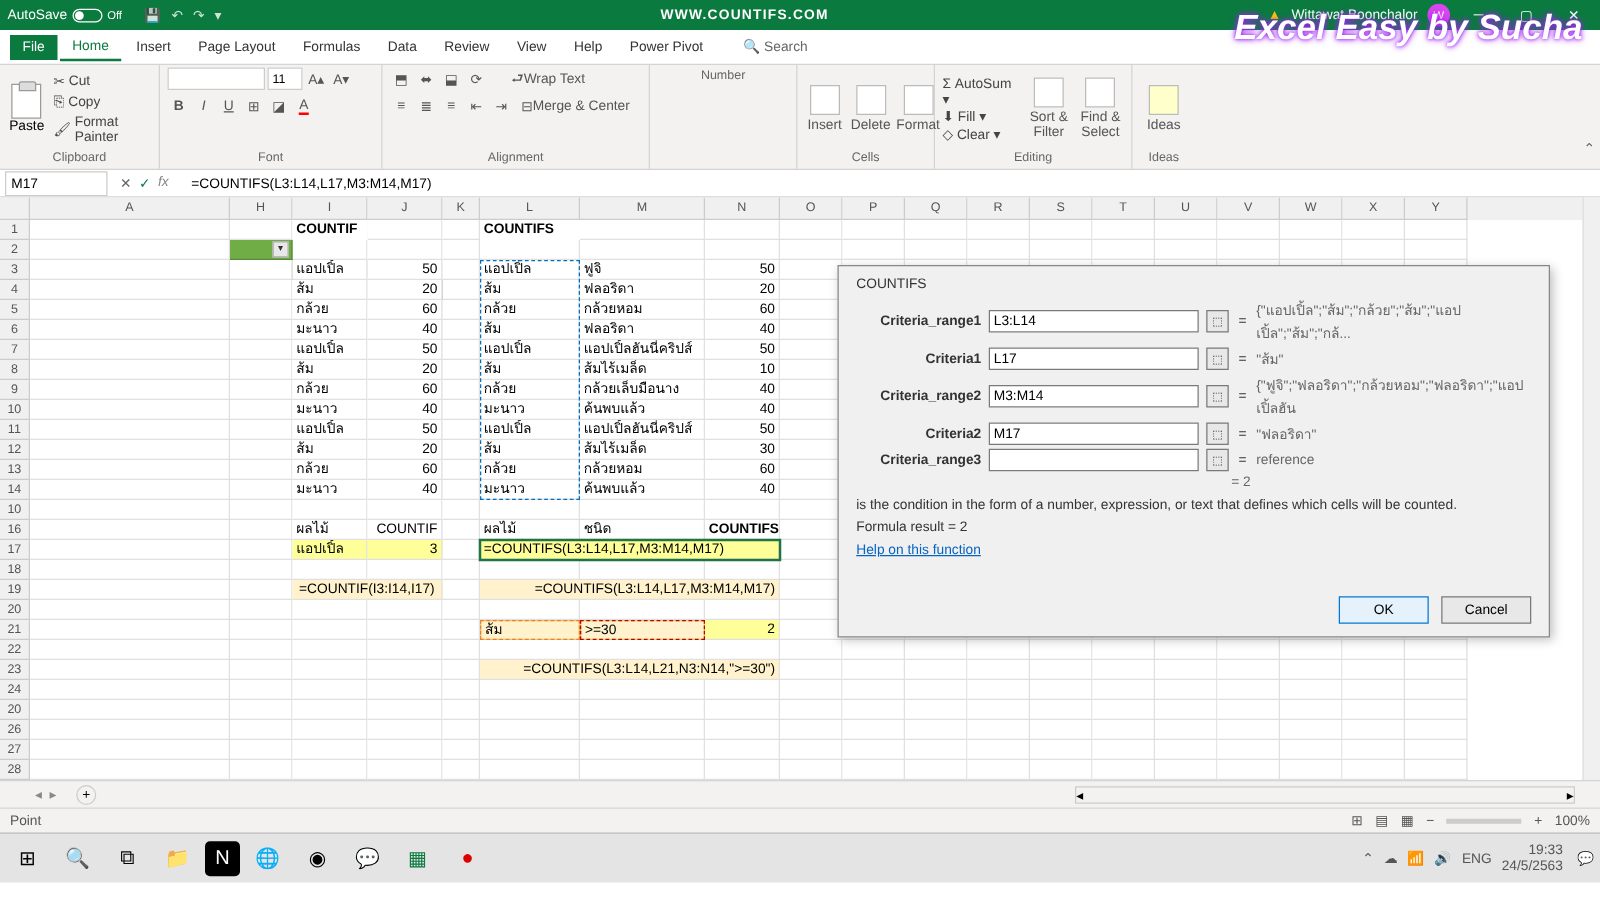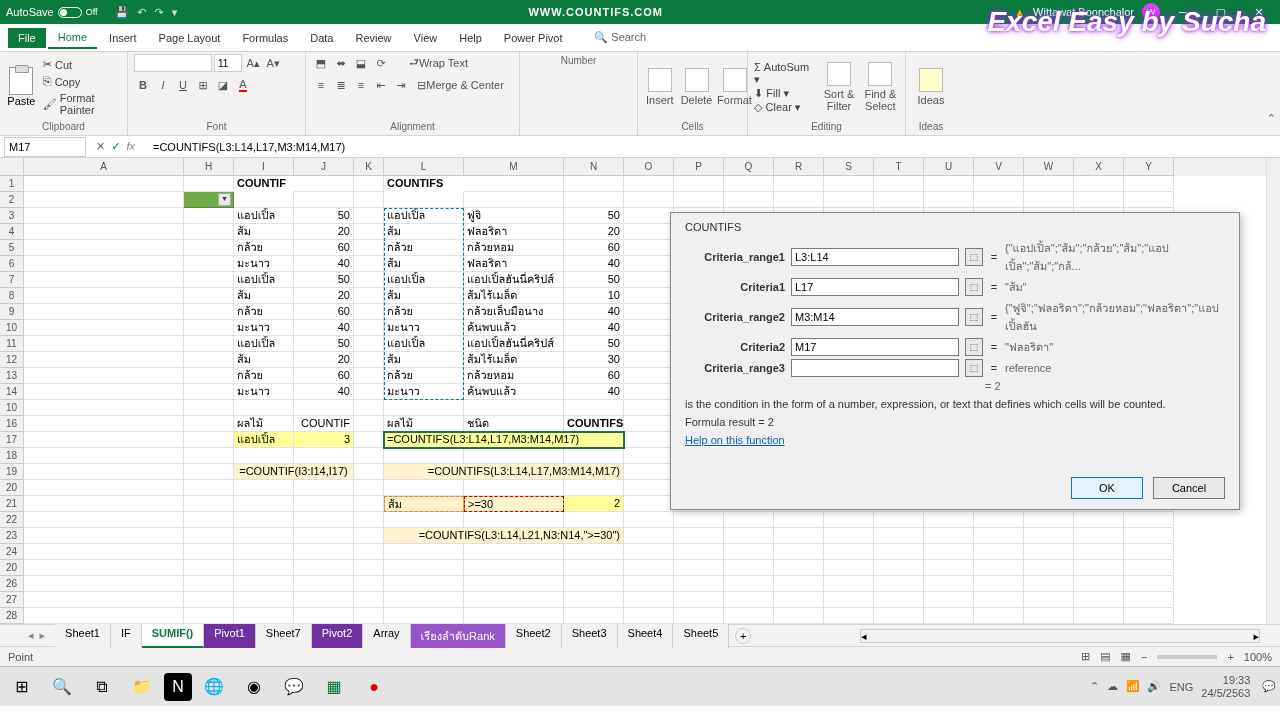--- a/index.html
+++ b/index.html
@@ -983,34 +983,20 @@
     <div class="btns">
       <button class="ok">OK</button>
       <button>Cancel</button>
     </div>
   </div>
 </div>
 
 <div class="sheettabs">
   <span style="margin-right:6px;color:#888">◂</span>
   <span style="margin-right:10px;color:#888">▸</span>
-  <div id="stabs" style="display:flex">
-      <div class="stab ">Sheet1</div>
-      <div class="stab ">IF</div>
-      <div class="stab act">SUMIF()</div>
-      <div class="stab purple">Pivot1</div>
-      <div class="stab ">Sheet7</div>
-      <div class="stab purple">Pivot2</div>
-      <div class="stab ">Array</div>
-      <div class="stab purple2">เรียงลำดับRank</div>
-      <div class="stab ">Sheet2</div>
-      <div class="stab ">Sheet3</div>
-      <div class="stab ">Sheet4</div>
-      <div class="stab ">Sheet5</div>
-    </div>
   <div class="stab plus">+</div>
   <div style="flex:1"></div>
   <div style="width:400px;height:14px;border:1px solid #ccc;margin-right:20px;position:relative">
     <span style="position:absolute;left:0">◂</span>
       <span style="position:absolute;right:0">▸</span>
   </div>
 </div>
 
 <div class="statusbar">
   <span>Point</span>

